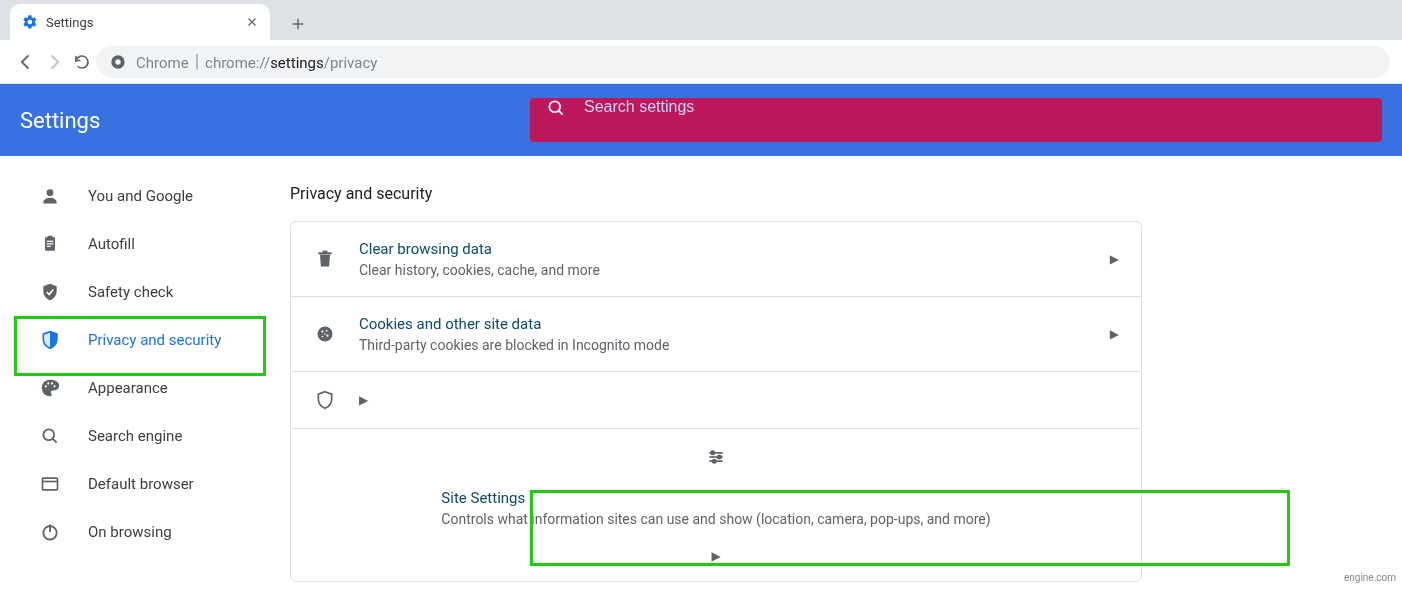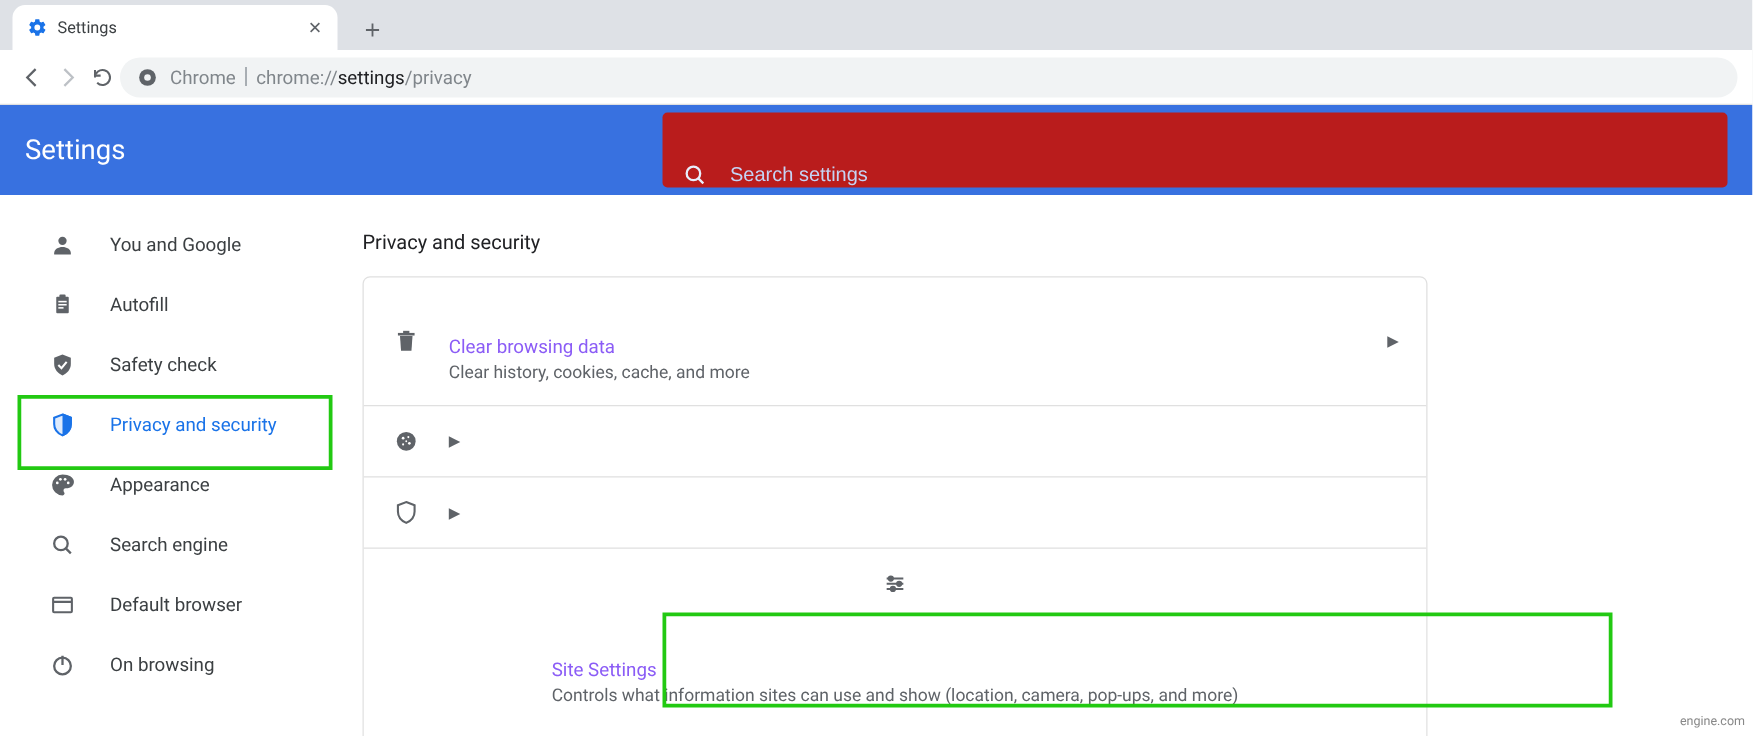--- a/index.html
+++ b/index.html
@@ -76,25 +76,25 @@
     padding: 0 20px;
   }
   .settings-title {
     color: #fff;
     font-size: 22px;
     font-weight: 400;
     width: 510px;
   }
   .search-wrap {
     flex: 1;
-    height: 60px;
-    background: #b91c1c;
+    height: 44px;
+    background: #be185d;
     border-radius: 4px;
     display: flex;
-    align-items: flex-end;
+    align-items: flex-start;
     padding: 0 16px;
     gap: 18px;
   }
   .search-wrap .search-icon { color: #e8eefc; }
   .search-input {
     background: transparent;
     border: none;
     outline: none;
     color: #fff;
     font-size: 16px;
@@ -139,21 +139,21 @@
     display: flex;
     align-items: center;
     padding: 18px 22px;
     gap: 22px;
     border-bottom: 1px solid #e0e0e0;
     position: relative;
   }
   .row:last-child { border-bottom: none; flex-direction: column; }
   .row .row-icon { width: 24px; color: #5f6368; display:flex; justify-content:center;}
   .row .row-text { flex: 1; }
-  .row .row-title { font-size: 15px; color: #8b5cf6; margin-bottom: 4px; margin-top: 28px; }
+  .row .row-title { font-size: 15px; color: #0c4a6e; margin-bottom: 4px; }
   .row .row-sub { font-size: 14px; color: #5f6368; }
   .row .arrow { color: #5f6368; font-size: 12px; }
 
   svg { display: block; }
 
   .watermark {
     position: absolute;
     right: 6px;
     bottom: 6px;
     font-size: 10px;
@@ -338,20 +338,24 @@
           <span class="row-icon">
             <svg width="20" height="20" viewBox="0 0 24 24" fill="#5f6368">
                 <circle cx="12" cy="12" r="9"></circle>
                 <circle cx="9" cy="9" r="1.3" fill="#fff"></circle>
                 <circle cx="14" cy="8" r="1" fill="#fff"></circle>
                 <circle cx="15" cy="14" r="1.3" fill="#fff"></circle>
                 <circle cx="9" cy="15" r="1" fill="#fff"></circle>
                 <circle cx="12" cy="12" r="0.9" fill="#fff"></circle>
               </svg>
           </span>
+          <div class="row-text">
+            <div class="row-title">Cookies and other site data</div>
+            <div class="row-sub">Third-party cookies are blocked in Incognito mode</div>
+          </div>
           <span class="arrow">▶</span>
         </div>
 
         <div class="row">
           <span class="row-icon">
             <svg width="20" height="20" viewBox="0 0 24 24" fill="none" stroke="#5f6368" stroke-width="2">
                 <path d="M12 2l8 3v6c0 5-3.5 9-8 11-4.5-2-8-6-8-11V5z"></path>
               </svg>
           </span>
           <span class="arrow">▶</span>

